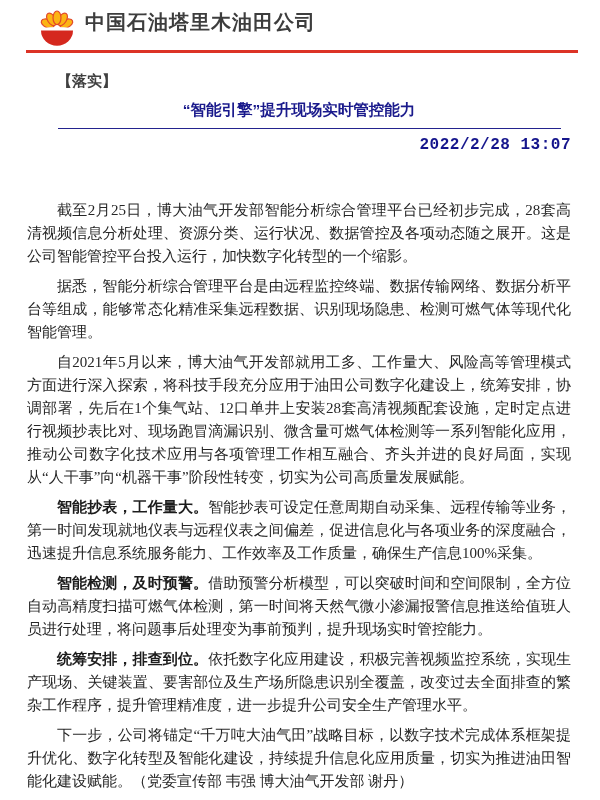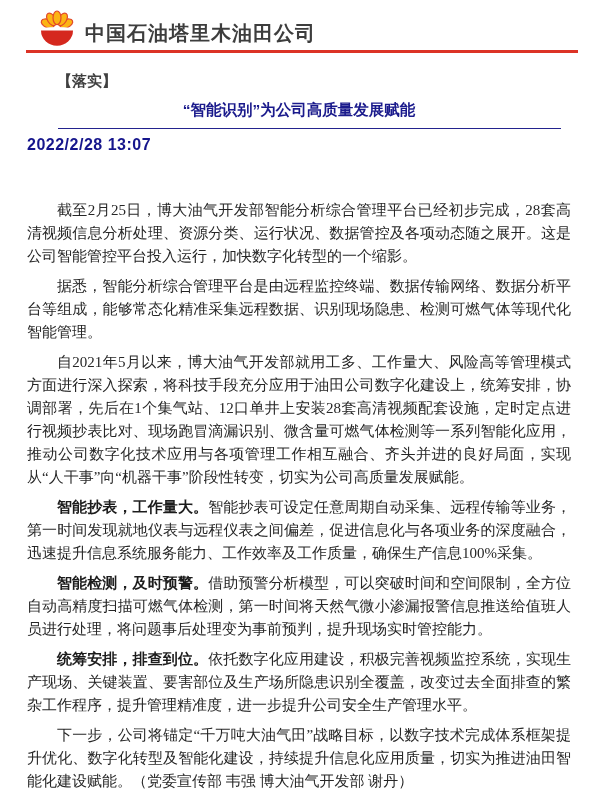--- a/index.html
+++ b/index.html
@@ -1,30 +1,30 @@
 <!DOCTYPE html>
 <html><head>
 <meta charset="utf-8">
 <style>
   * { margin:0; padding:0; box-sizing:border-box; }
   html, body { width:600px; height:800px; background:#ffffff; }
   body { font-family:"Liberation Sans", sans-serif; overflow:hidden; }
   .page { width:600px; height:800px; background:#ffffff; }
 
-  .header { display:flex; align-items:flex-end; gap:7px; padding:9px 24px 2px 36px; }
+  .header { display:flex; align-items:flex-start; gap:7px; padding:9px 24px 2px 36px; }
   .logo { width:42px; height:38px; flex:0 0 auto; }
   .company-name { font-size:20px; font-weight:bold; color:#3d3d3d; letter-spacing:1px; white-space:nowrap; }
   .header-divider { height:3px; background:#dc3326; margin:1px 22px 0 26px; }
 
   .content { padding:0 29px 0 27px; }
   .category-tag { margin:19px 0 0 30px; color:#404040; font-weight:bold; font-size:15px; }
   .article-title { margin-top:9px; text-align:center; color:#1a1a8c; font-weight:bold; font-size:15.5px; line-height:20px; }
   .title-divider { border:none; border-top:1.5px solid #23238e; margin:8px 10px 0 31px; }
-  .article-date { margin-top:7px; text-align:left; color:#15158c; font-weight:bold; font-size:16px;
-                  font-family:Liberation Sans, sans-serif; letter-spacing:0.5px; }
+  .article-date { margin-top:7px; text-align:right; color:#15158c; font-weight:bold; font-size:16px;
+                  font-family:Liberation Mono, monospace; letter-spacing:0.5px; }
 
   .article-body { margin-top:44px; font-family:"Liberation Serif", serif; }
   .article-body p { font-size:15px; line-height:23px; color:#262626; text-align:justify;
                     text-indent:2em; margin:0 0 6px 0; }
   .article-body p strong { font-family:"Liberation Sans", sans-serif; font-weight:bold; color:#1c1c1c; }
 </style>
 </head>
 <body>
 
 <div class="page">
@@ -42,21 +42,21 @@
       <path d="M10,54 A40,38 0 0 0 90,54 Z" fill="#d5281e"></path>
     </svg>
     <div class="company-name">中国石油塔里木油田公司</div>
   </div>
 
   <div class="header-divider"></div>
 
   <div class="content">
     <div class="category-tag">【落实】</div>
 
-    <h1 class="article-title">“智能识别”为公司高质量发展赋能</h1>
+    <h1 class="article-title">“智能引擎”提升现场实时管控能力</h1>
 
     <hr class="title-divider">
 
     <div class="article-date">2022/2/28 13:07</div>
 
     <div class="article-body">
       <p><strong></strong><span>截至2月25日，博大油气开发部智能分析综合管理平台已经初步完成，28套高清视频信息分析处理、资源分类、运行状况、数据管控及各项动态随之展开。这是公司智能管控平台投入运行，加快数字化转型的一个缩影。</span></p>
       <p><strong></strong><span>据悉，智能分析综合管理平台是由远程监控终端、数据传输网络、数据分析平台等组成，能够常态化精准采集远程数据、识别现场隐患、检测可燃气体等现代化智能管理。</span></p>
       <p><strong></strong><span>自2021年5月以来，博大油气开发部就用工多、工作量大、风险高等管理模式方面进行深入探索，将科技手段充分应用于油田公司数字化建设上，统筹安排，协调部署，先后在1个集气站、12口单井上安装28套高清视频配套设施，定时定点进行视频抄表比对、现场跑冒滴漏识别、微含量可燃气体检测等一系列智能化应用，推动公司数字化技术应用与各项管理工作相互融合、齐头并进的良好局面，实现从“人干事”向“机器干事”阶段性转变，切实为公司高质量发展赋能。</span></p>
       <p><strong>智能抄表，工作量大。</strong><span>智能抄表可设定任意周期自动采集、远程传输等业务，第一时间发现就地仪表与远程仪表之间偏差，促进信息化与各项业务的深度融合，迅速提升信息系统服务能力、工作效率及工作质量，确保生产信息100%采集。</span></p>

